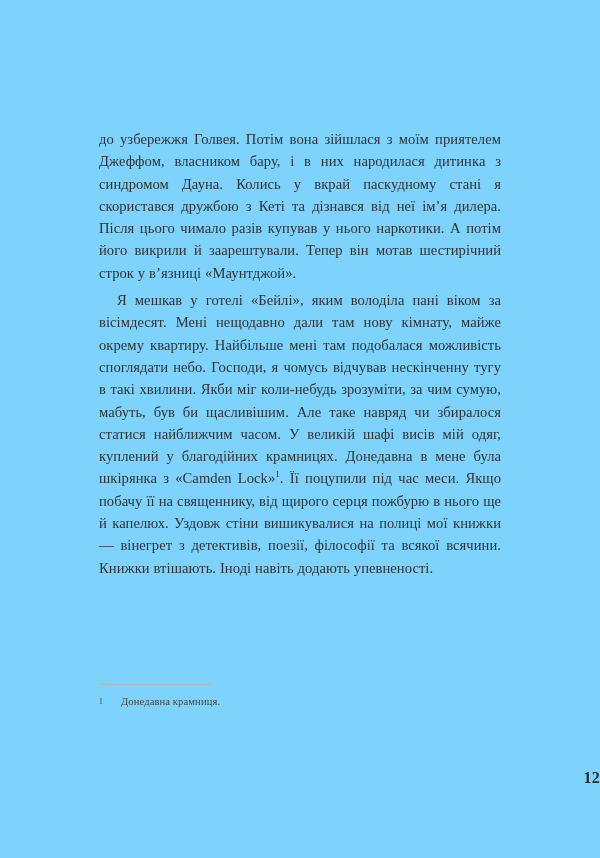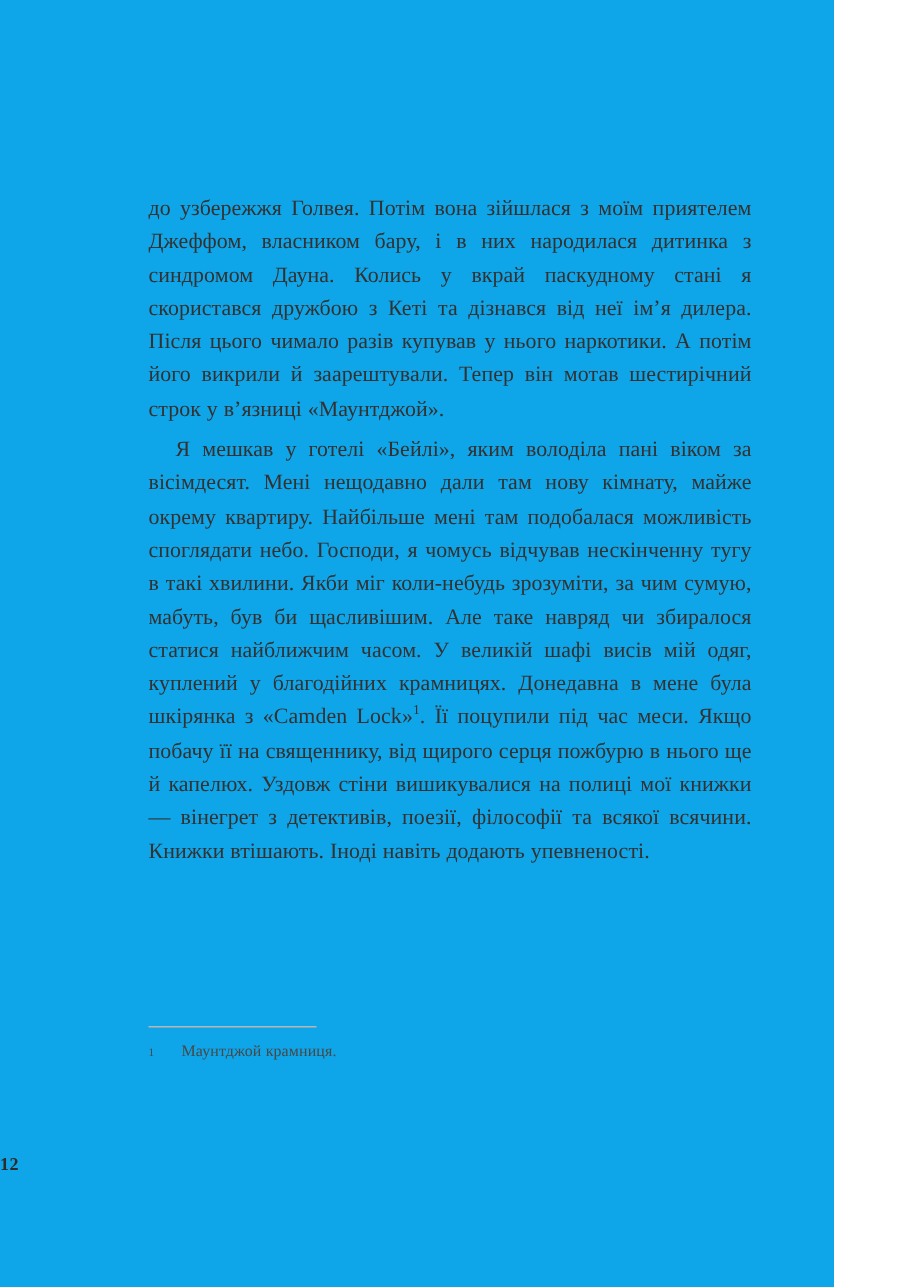--- a/index.html
+++ b/index.html
@@ -9,24 +9,24 @@
   body {
     width: 600px;
     height: 858px;
     background: #ffffff;
     font-family: "Liberation Serif", "DejaVu Serif", serif;
     color: #332f2d;
     overflow: hidden;
   }
   .page {
     position: relative;
-    width: 556px;
+    width: 600px;
     height: 858px;
     box-sizing: border-box;
-    background: #0ea5e9;
+    background: #7dd3fc;
   }
   .text-block {
     position: absolute;
     left: 99px;
     top: 128px;
     width: 402px;
   }
   p.para {
     margin: 0;
     text-align: justify;
@@ -79,22 +79,22 @@
   }
   .footnote-text {
     flex: 1 1 auto;
     letter-spacing: 0.1px;
   }
   .folio {
     position: absolute;
     left: 0;
     top: 769px;
     width: 600px;
-    text-align: left;
-    font-size: 12px;
+    text-align: right;
+    font-size: 16px;
     font-weight: bold;
     letter-spacing: 0.3px;
     color: #2e2b2a;
   }
 </style>
 </head>
 <body>
 
 <div class="page">
 
@@ -103,19 +103,19 @@
     <p class="para"><span>до узбережжя Голвея. Потім вона зійшлася з моїм приятелем Джеффом, власником бару, і в них народилася дитинка з синдромом Дауна. Колись у вкрай паскудному стані я скористався дружбою з Кеті та дізнався від неї ім’я дилера. Після цього чимало разів купував у нього наркотики. А потім його викрили й заарештували. Тепер він мотав шестирічний строк у в’язниці «Маунтджой».</span></p>
 
     <p class="para indent"><span>Я мешкав у готелі «Бейлі», яким володіла пані віком за вісімдесят. Мені нещодавно дали там нову кімнату, майже окрему квартиру. Найбільше мені там подобалася можливість споглядати небо. Господи, я чомусь відчував нескінченну тугу в такі хвилини. Якби міг коли-небудь зрозуміти, за чим сумую, мабуть, був би щасливішим. Але таке навряд чи збиралося статися найближчим часом. У великій шафі висів мій одяг, куплений у благодійних крамницях. Донедавна в мене була шкірянка з «Camden Lock»</span><sup class="fn-ref">1</sup><span>. Її поцупили під час меси. Якщо побачу її на священнику, від щирого серця пожбурю в нього ще й капелюх. Уздовж стіни вишикувалися на полиці мої книжки — вінегрет з детективів, поезії, філософії та всякої всячини. Книжки втішають. Іноді навіть додають упевненості.</span></p>
 
   </div>
 
   <div class="footnote-zone">
     <div class="footnote-rule"></div>
     <div class="footnote-item">
       <span class="footnote-marker">1</span>
-      <span class="footnote-text">Маунтджой крамниця.</span>
+      <span class="footnote-text">Донедавна крамниця.</span>
     </div>
   </div>
 
   <div class="folio">12</div>
 
 </div>
 
 </body></html>

